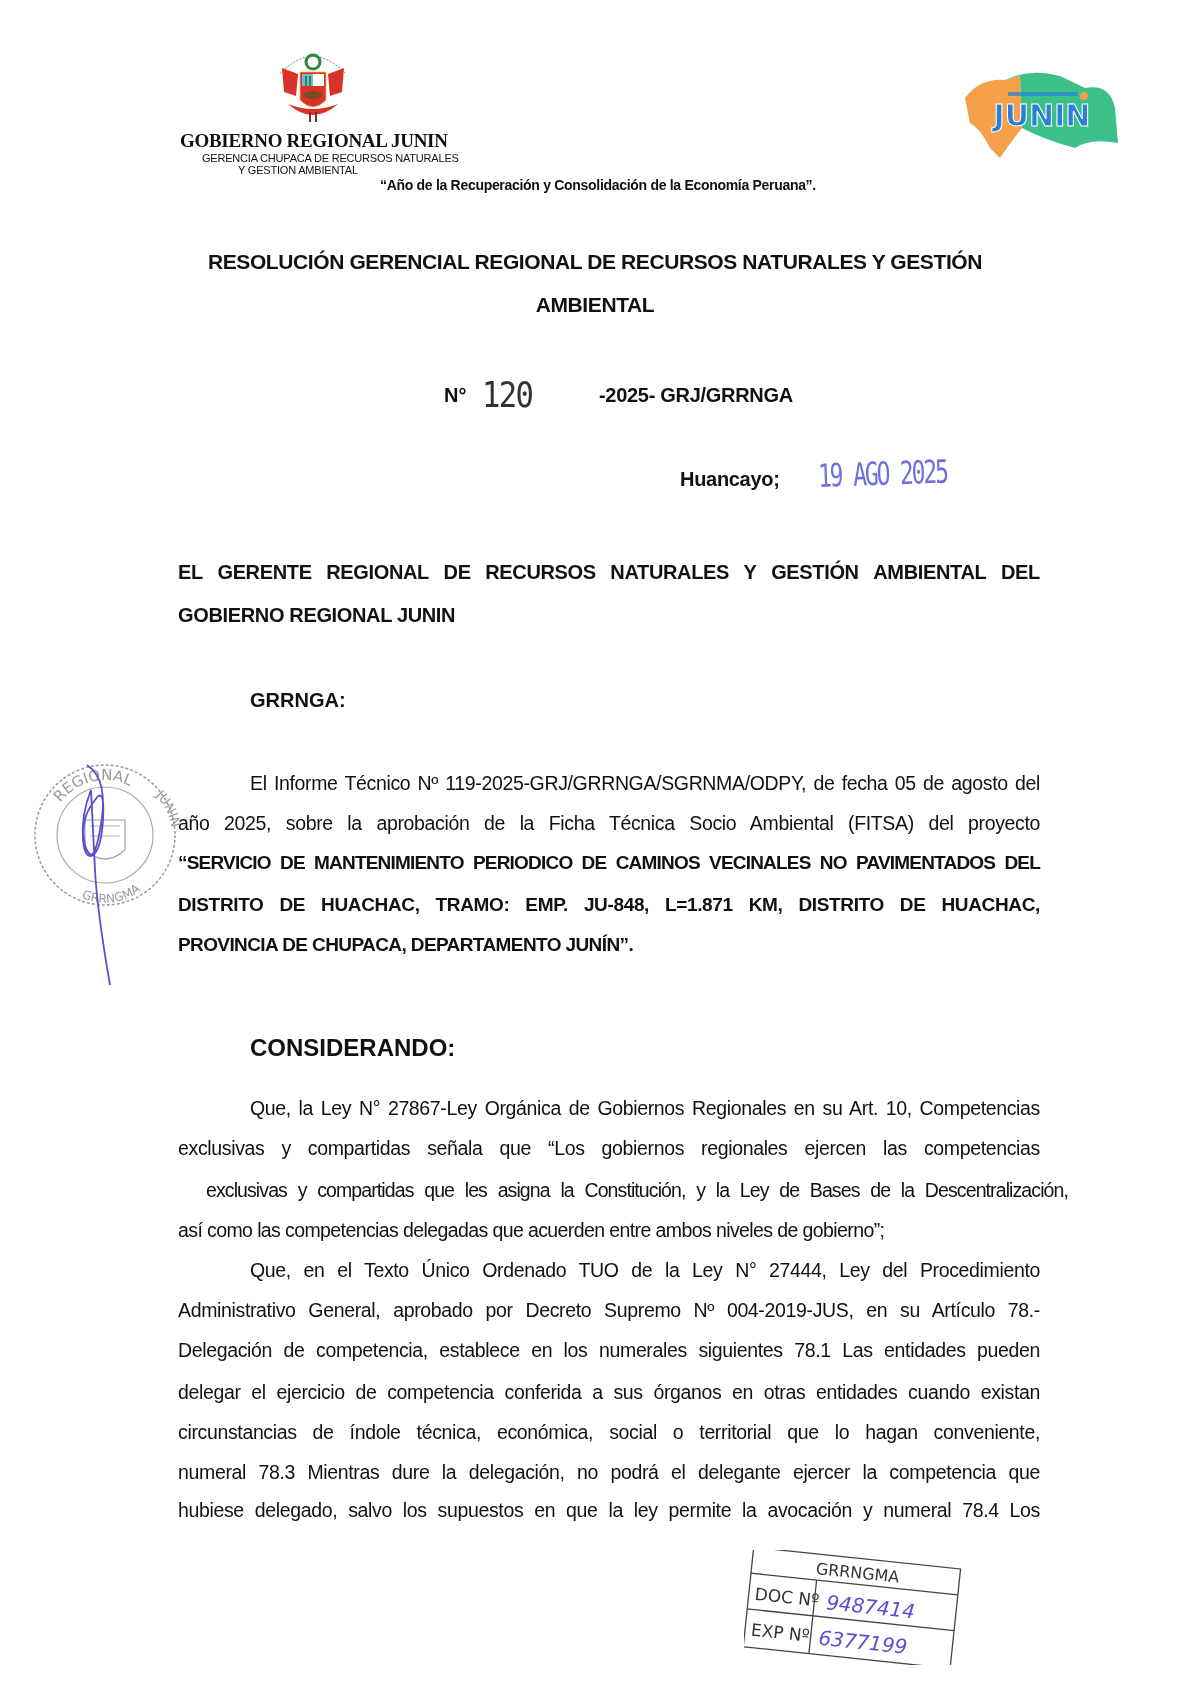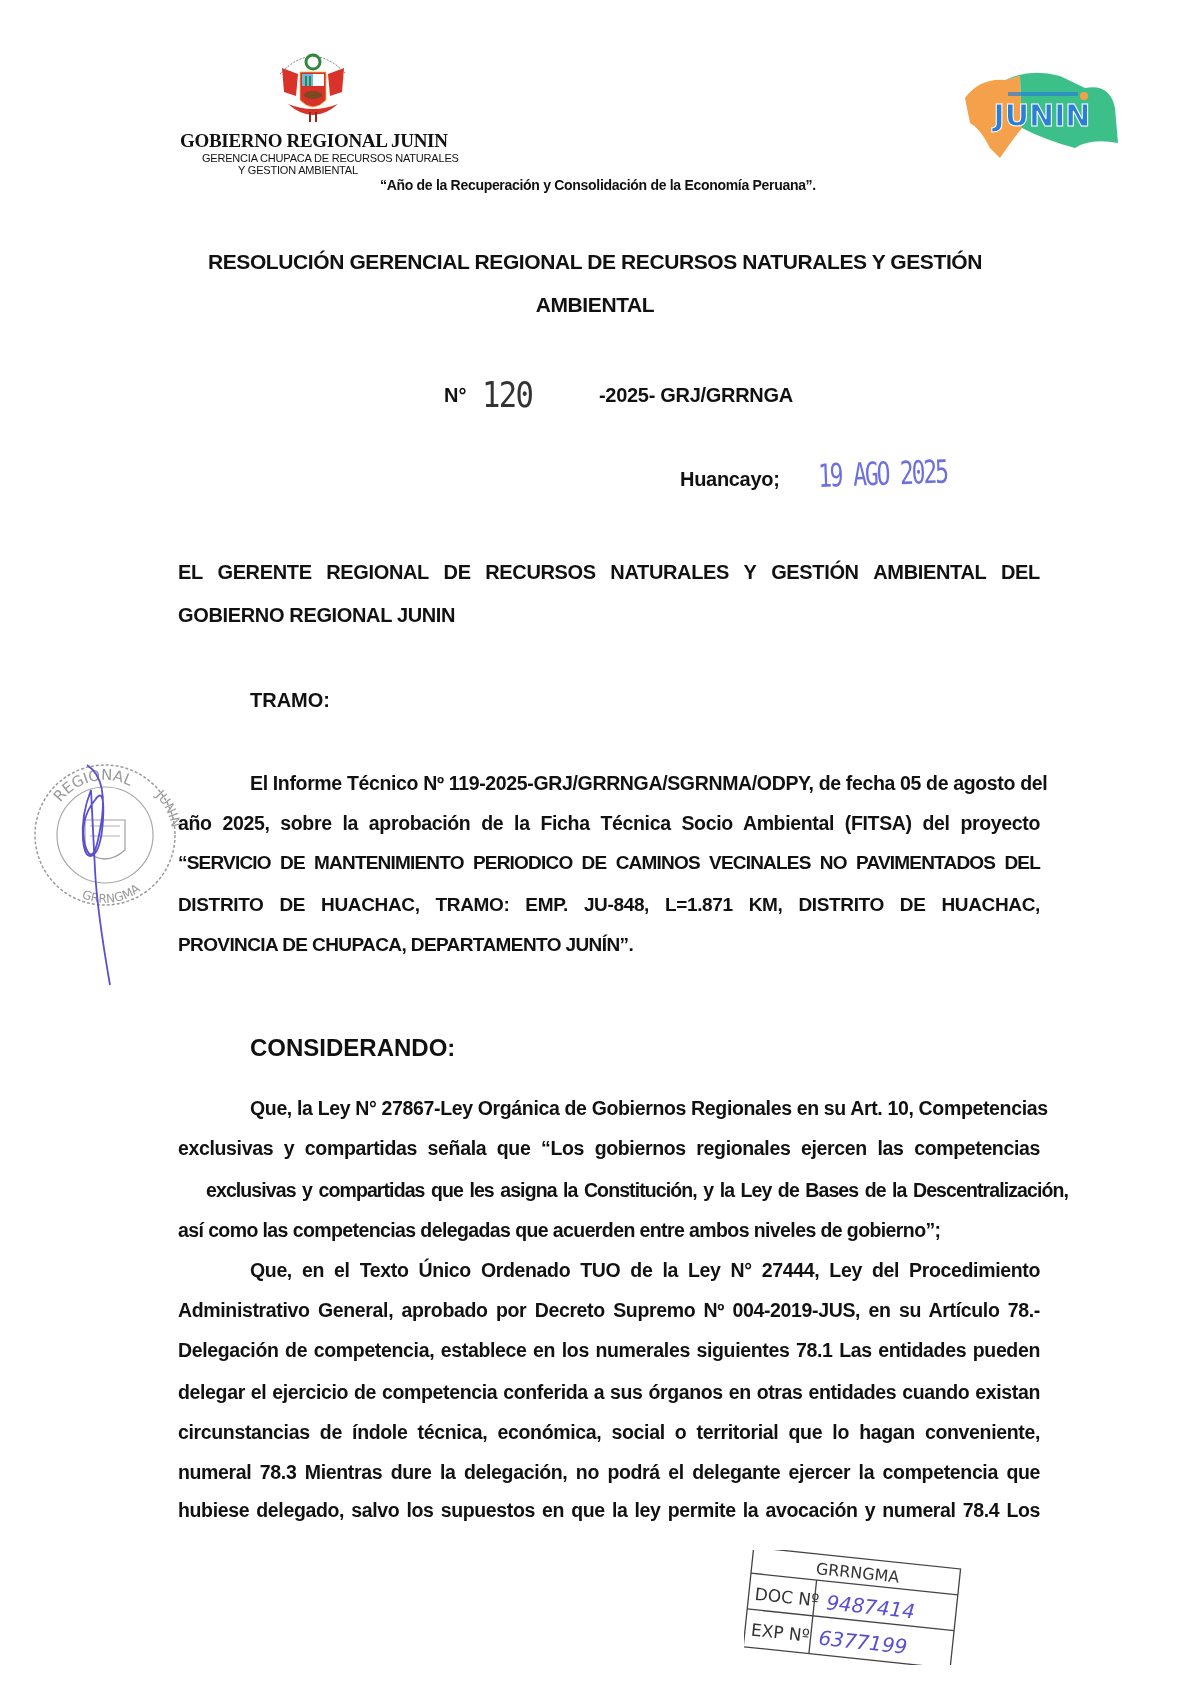--- a/index.html
+++ b/index.html
@@ -1,19 +1,19 @@
 <!DOCTYPE html>
 <html><head>
 <meta charset="utf-8">
 <style>
   html,body{margin:0;padding:0;background:#fff;}
   body{width:1190px;height:1683px;position:relative;overflow:hidden;font-family:"Liberation Sans",sans-serif;color:#111;}
   .abs{position:absolute;}
   .serif{font-family:"Liberation Serif",serif;}
-  .body-font{font-family:"Liberation Sans Narrow","Liberation Sans",sans-serif;font-weight:bold;}
+  .body-font{font-family:"Liberation Sans Narrow","Liberation Sans",sans-serif;}
   .line{position:absolute;left:178px;width:862px;font-size:19.5px;line-height:24px;white-space:nowrap;letter-spacing:-0.35px;}
   .just{text-align:justify;text-align-last:justify;}
   .bold{font-weight:bold;}
   .indent{left:250px;width:790px;}
 
   #gob-title{left:180px;top:130px;font-size:19px;font-weight:bold;letter-spacing:-0.3px;}
   #gob-sub1{left:202px;top:152px;font-size:11px;letter-spacing:-0.2px;}
   #gob-sub2{left:238px;top:164px;font-size:11px;letter-spacing:-0.2px;}
   #motto{left:380px;top:177px;font-size:14px;font-weight:bold;letter-spacing:-0.3px;}
 
@@ -85,21 +85,21 @@
   <span>DE</span>
   <span>RECURSOS</span>
   <span>NATURALES</span>
   <span>Y</span>
   <span>GESTIÓN</span>
   <span>AMBIENTAL</span>
   <span>DEL</span>
 </div>
 <div class="line bold body-font" style="top:603px;font-size:20px;">GOBIERNO REGIONAL JUNIN</div>
 
-<div id="visto" class="abs body-font">TRAMO:</div>
+<div id="visto" class="abs body-font">GRRNGA:</div>
 
 <div class="line body-font just indent" style="top:771px;">El Informe Técnico Nº 119-2025-GRJ/GRRNGA/SGRNMA/ODPY, de fecha 05 de agosto del</div>
 <div class="line body-font just" style="top:811px;">año 2025, sobre la aprobación de la Ficha Técnica Socio Ambiental (FITSA) del proyecto</div>
 <div class="line body-font just bold" style="top:851px;font-size:19px;letter-spacing:-0.8px;">“SERVICIO DE MANTENIMIENTO PERIODICO DE CAMINOS VECINALES NO PAVIMENTADOS DEL</div>
 <div class="line body-font just bold" style="top:893px;font-size:19px;">DISTRITO DE HUACHAC, TRAMO: EMP. JU-848, L=1.871 KM, DISTRITO DE HUACHAC,</div>
 <div class="line body-font bold" style="top:933px;font-size:19px;letter-spacing:-0.6px;">PROVINCIA DE CHUPACA, DEPARTAMENTO JUNÍN”.</div>
 
 <div id="considerando" class="abs body-font">CONSIDERANDO:</div>
 
 <div class="line body-font just indent" style="top:1096px;">Que, la Ley N° 27867-Ley Orgánica de Gobiernos Regionales en su Art. 10, Competencias</div>

